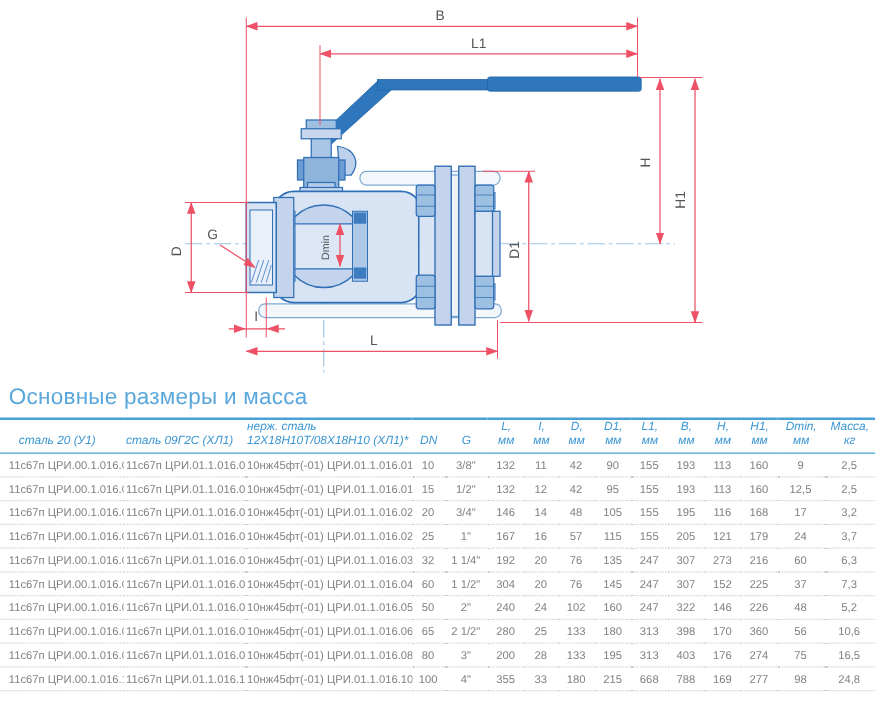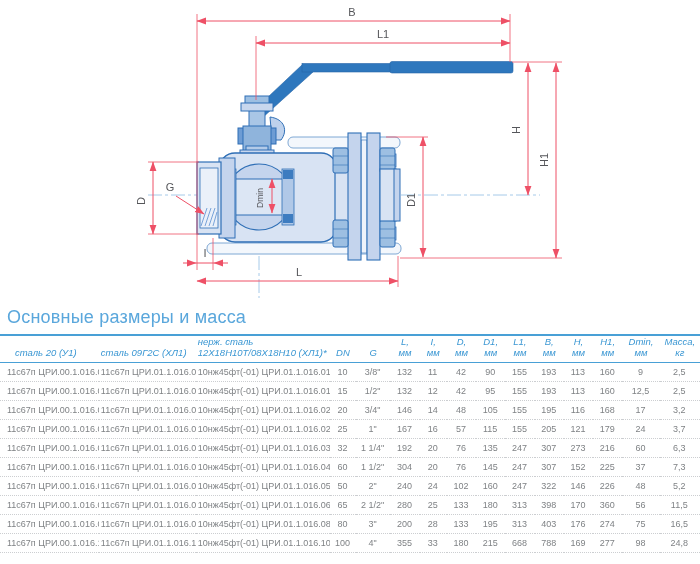--- a/index.html
+++ b/index.html
@@ -383,21 +383,21 @@
         <td class="num c4">2 1/2"</td>
         <td class="num c5">280</td>
         <td class="num c6">25</td>
         <td class="num c7">133</td>
         <td class="num c8">180</td>
         <td class="num c9">313</td>
         <td class="num c10">398</td>
         <td class="num c11">170</td>
         <td class="num c12">360</td>
         <td class="num c13">56</td>
-        <td class="num c14">11,5</td>
+        <td class="num c14">10,6</td>
       </tr>
       <tr>
         <td class="desig c0">11с67п ЦРИ.00.1.016.080</td>
         <td class="desig c1">11с67п ЦРИ.01.1.016.080</td>
         <td class="desig c2">10нж45фт(-01) ЦРИ.01.1.016.080</td>
         <td class="num c3">80</td>
         <td class="num c4">3"</td>
         <td class="num c5">200</td>
         <td class="num c6">28</td>
         <td class="num c7">133</td>

